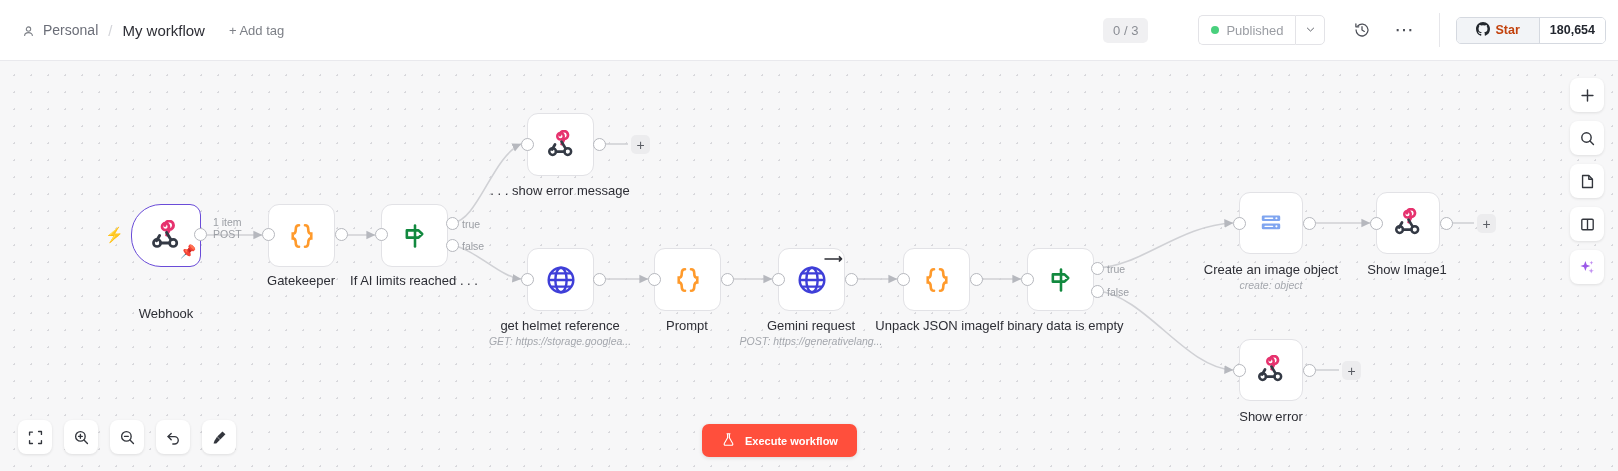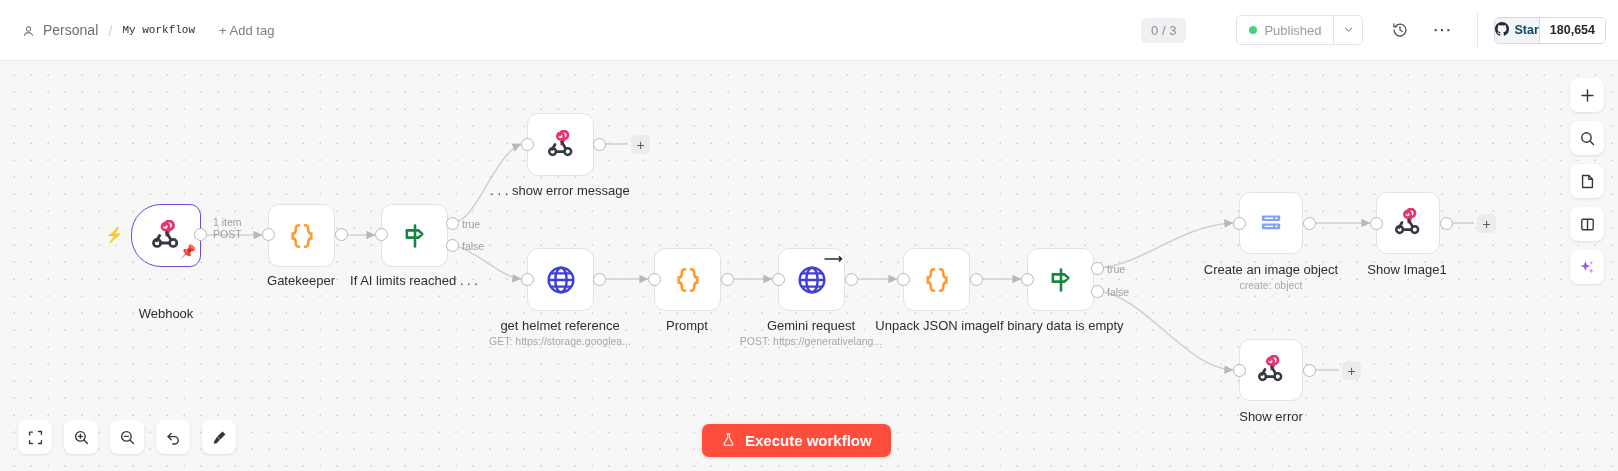--- a/index.html
+++ b/index.html
@@ -13,21 +13,21 @@
   
   .header {
     position: absolute; top: 0; left: 0; width: 1618px; height: 61px;
     background: #fff; border-bottom: 1px solid #e9e9ed;
     display: flex; align-items: center; z-index: 40;
   }
   .breadcrumb { display: flex; align-items: center; gap: 8px; margin-left: 22px; }
   .person-icon { width: 13px; height: 13px; display: block; }
   .bc-personal { font-size: 14px; color: #6b6e78; }
   .bc-sep { font-size: 15px; color: #d3d4d9; padding: 0 2px; }
-  .bc-title { font-size: 11px; color: #2d2e35; font-weight: 400; font-family: Liberation Mono, monospace; }
+  .bc-title { font-size: 15px; color: #2d2e35; font-weight: 400; }
   .bc-addtag { font-size: 13px; color: #7d8087; margin-left: 16px; cursor: pointer; }
 
   .header-right {
     margin-left: auto; display: flex; align-items: center; height: 100%;
     padding-right: 12px;
   }
   .counter-pill {
     background: #f0f0f2; color: #8a8d94; font-size: 13px;
     border-radius: 5px; padding: 5px 10px; margin-right: 14px;
   }
@@ -47,22 +47,22 @@
     width: 30px; height: 30px; display: flex; align-items: center;
     justify-content: center; cursor: pointer; margin-right: 12px;
   }
   .dots { font-size: 19px; color: #4c4f57; letter-spacing: 1px; line-height: 10px; }
   .hdr-divider { width: 1px; height: 34px; background: #e6e6ea; margin: 0 16px 0 8px; }
   .gh {
     display: flex; align-items: stretch; height: 27px;
     border: 1px solid #d5d9e0; border-radius: 5px; overflow: hidden;
   }
   .gh-star {
-    display: flex; align-items: center; gap: 5px; padding: 0 0;
-    background: #f2f4f7; font-size: 12.5px; color: #0c4a6e; font-weight: bold;
+    display: flex; align-items: center; gap: 5px; padding: 0 19px;
+    background: #f2f4f7; font-size: 12.5px; color: #c2410c; font-weight: bold;
   }
   .gh-count {
     display: flex; align-items: center; padding: 0 10px; background: #fff;
     font-size: 12.5px; color: #23272f; font-weight: bold;
     border-left: 1px solid #d5d9e0;
   }
 
   
   .tabs {
     position: absolute; top: 46px; left: 670px; z-index: 45;
@@ -90,21 +90,21 @@
   }
   .nbox.trigger {
     border: 1.6px solid #6a4cd8; border-radius: 30px 11px 11px 30px;
   }
   .nlabel {
     position: absolute; text-align: center; font-size: 13px; color: #2d2e35;
     white-space: nowrap; left: 50%; transform: translateX(-50%);
   }
   .nsub {
     position: absolute; text-align: center; font-size: 10.5px; color: #a4a7ad;
-    white-space: nowrap; left: 50%; transform: translateX(-50%);
+    white-space: nowrap; left: 50%; transform: translateX(-50%); font-style: italic;
   }
   .port {
     position: absolute; width: 13px; height: 13px; border-radius: 50%;
     background: #fff; border: 1.6px solid #b6b8be;
   }
   .port-label {
     position: absolute; font-size: 10.5px; color: #9b9ea4; white-space: nowrap;
   }
   .edge-label {
     position: absolute; font-size: 10.5px; color: #9b9ea4;
@@ -123,21 +123,21 @@
   .btoolbar { position: absolute; left: 18px; bottom: 17px; display: flex; gap: 12px; z-index: 30; }
   .tb-btn {
     width: 34px; height: 34px; background: #fff; border-radius: 8px;
     box-shadow: 0 1px 3px rgba(0,0,0,.10);
     display: flex; align-items: center; justify-content: center; cursor: pointer;
   }
   .exec-btn {
     position: absolute; left: 702px; bottom: 14px; height: 33px;
     background: #ff4f3c; color: #fff; border-radius: 7px;
     display: flex; align-items: center; gap: 9px; padding: 0 19px;
-    font-size: 15px; font-weight: bold; cursor: pointer; z-index: 30;
+    font-size: 11px; font-weight: bold; cursor: pointer; z-index: 30;
     box-shadow: 0 1px 4px rgba(0,0,0,.12);
   }
   .rtoolbar { position: absolute; right: 14px; top: 17px; display: flex; flex-direction: column; gap: 9px; z-index: 30; }
   .rt-btn {
     width: 34px; height: 34px; background: #fff; border-radius: 8px;
     box-shadow: 0 1px 3px rgba(0,0,0,.10);
     display: flex; align-items: center; justify-content: center; cursor: pointer;
   }
 </style>
 </head>

